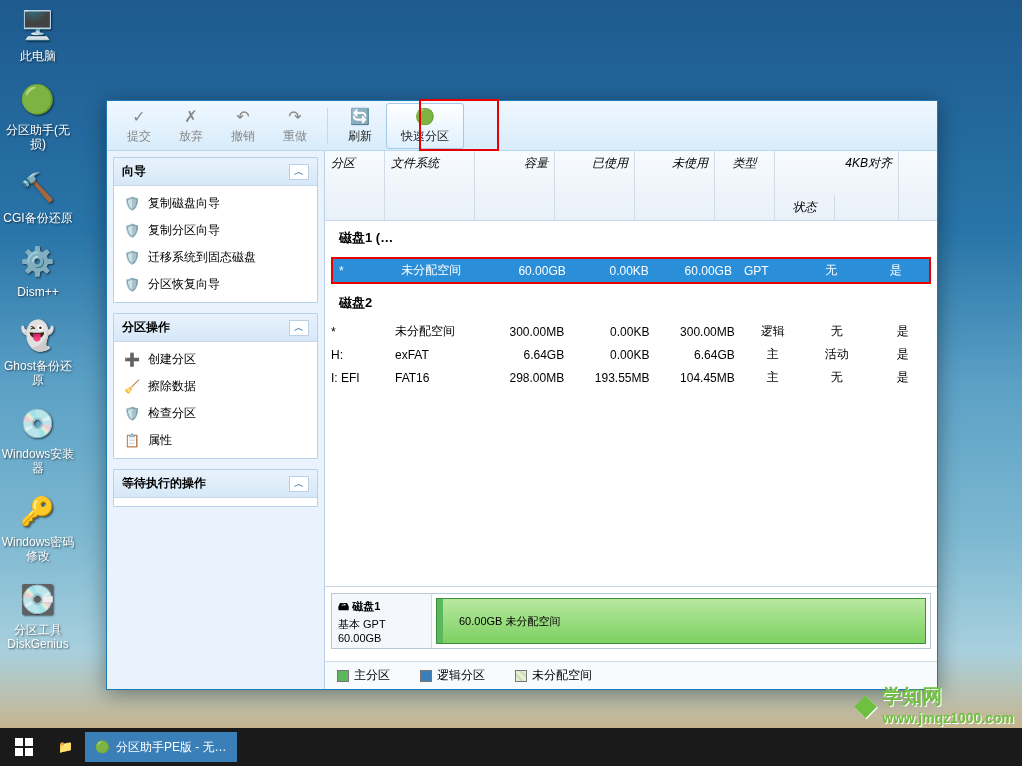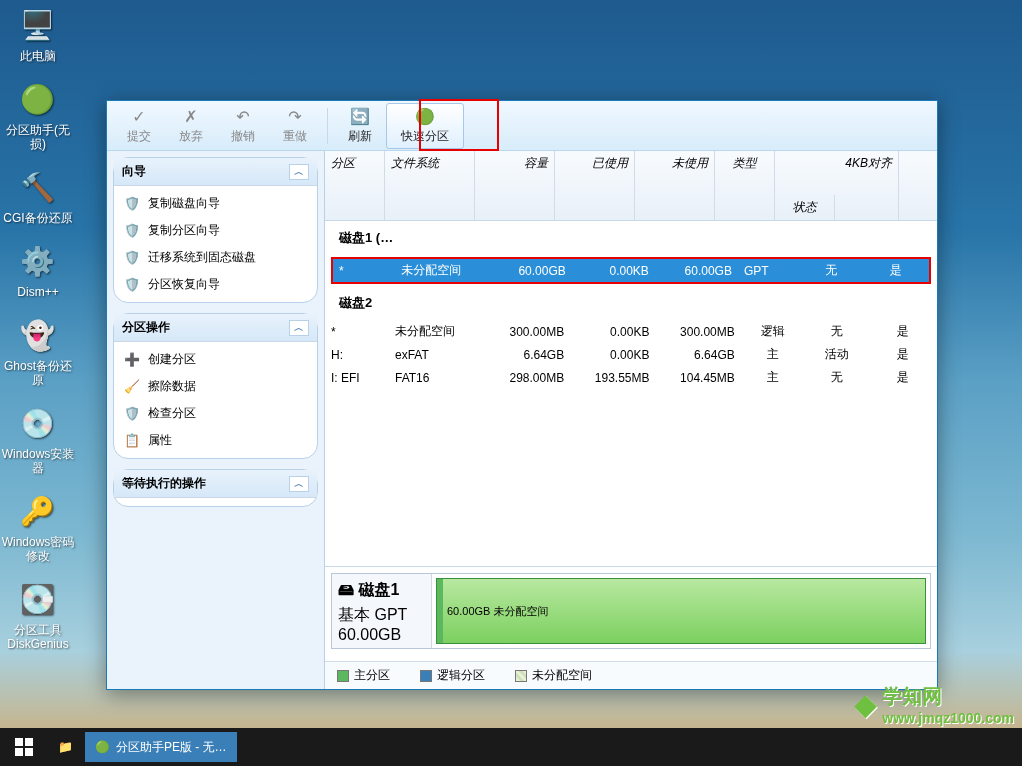--- a/index.html
+++ b/index.html
@@ -23,43 +23,43 @@
 
 .toolbar { height: 50px; background: linear-gradient(180deg, #f0f8ff, #d8ecfa); border-bottom: 1px solid #b8d8f0; display: flex; align-items: center; padding: 0 6px; position: relative; }
 .tbtn { display: flex; flex-direction: column; align-items: center; justify-content: center; font-size: 12px; color: #888; cursor: pointer; padding: 3px 14px; }
 .tbtn.enabled { color: #222; }
 .tbtn .tico { width: 22px; height: 20px; display: flex; align-items: center; justify-content: center; font-size: 16px; margin-bottom: 1px; }
 .tbsep { width: 1px; height: 36px; background: #c8d8e8; margin: 0 6px; }
 .highlight-box { position: absolute; border: 2px solid #e80000; pointer-events: none; }
 
 .body { flex: 1; display: flex; min-height: 0; }
 .sidebar { width: 218px; background: #eaf3fc; border-right: 1px solid #b8d0e8; padding: 6px; overflow-y: auto; }
-.panel { background: #fff; border: 1px solid #b8d0e8; border-radius: 15px; margin-bottom: 10px; }
+.panel { background: #fff; border: 1px solid #b8d0e8; border-radius: 1px; margin-bottom: 10px; }
 .panel-head { background: linear-gradient(180deg, #e8f2fc, #d6e8f8); padding: 5px 8px; font-size: 12px; font-weight: bold; display: flex; justify-content: space-between; align-items: center; border-bottom: 1px solid #c8d8e8; }
 .panel-head .chev { cursor: pointer; color: #5a8ab8; font-size: 10px; border: 1px solid #b8d0e8; padding: 0 4px; background: #fff; }
 .panel-body { padding: 4px 0; }
 .panel-item { padding: 5px 10px; font-size: 12px; display: flex; align-items: center; gap: 8px; cursor: pointer; }
 .panel-item .pico { width: 16px; height: 16px; display: flex; align-items: center; justify-content: center; font-size: 13px; }
 
 .main { flex: 1; display: flex; flex-direction: column; min-width: 0; }
 .grid-head { display: flex; background: linear-gradient(180deg, #f8fbfe, #e8f0f8); border-bottom: 1px solid #c8d8e8; font-size: 12px; }
 .grid-head .col { padding: 4px 6px; border-right: 1px solid #d0dce8; font-style: italic; }
 .grid-body { flex: 1; overflow: auto; font-size: 12px; }
 .disk-title { padding: 8px 14px; font-weight: bold; font-size: 13px; }
 .table { width: 100%; border-collapse: collapse; font-size: 12px; }
 .table td { padding: 3px 6px; }
 .row-selected { background: #2a8fd8; color: #fff; }
 .highlight-row { border: 2px solid #e80000; margin: 2px 6px; }
 
 .visual-area { border-top: 1px solid #c8d8e8; padding: 6px; background: #fff; }
 .disk-block { display: flex; border: 1px solid #b8c8d8; margin-bottom: 6px; min-height: 46px; }
-.disk-info { width: 100px; padding: 4px 6px; font-size: 16px; background: #f4f8fc; border-right: 1px solid #d0d8e0; }
+.disk-info { width: 100px; padding: 4px 6px; font-size: 11px; background: #f4f8fc; border-right: 1px solid #d0d8e0; }
 .disk-info .dname { font-weight: bold; display:flex; align-items:center; gap:4px;}
 .disk-bars { flex: 1; display: flex; padding: 4px; gap: 4px; }
-.bar { border: 1px solid #888; padding: 3px 2px; font-size: 11px; display: flex; flex-direction: column; justify-content: center; position: relative; }
+.bar { border: 1px solid #888; padding: 3px 14px; font-size: 11px; display: flex; flex-direction: column; justify-content: center; position: relative; }
 .bar::before { content: ""; position: absolute; left: 0; top: 0; bottom: 0; width: 6px; }
 .bar.hatched { background: repeating-linear-gradient(45deg, #e8f0d8, #e8f0d8 4px, #d0e0b8 4px, #d0e0b8 8px); }
 .bar.green::before { background: #5cb85c; }
 .bar.green { background: linear-gradient(180deg, #b8e8a0, #7cd060); border-color: #3a903a; }
 .bar.blue::before { background: #3a7fb8; }
 .bar.bluebg { background: linear-gradient(180deg, #c8e0f4, #98c8ec); }
 .bar .btxt { margin-left: 8px; }
 
 .legend { display: flex; gap: 30px; padding: 5px 12px; font-size: 12px; border-top: 1px solid #d0dce8; background: #f8fbfe; align-items: center; }
 .legend .sw { width: 12px; height: 12px; border: 1px solid #777; display: inline-block; margin-right: 5px; vertical-align: middle; }

